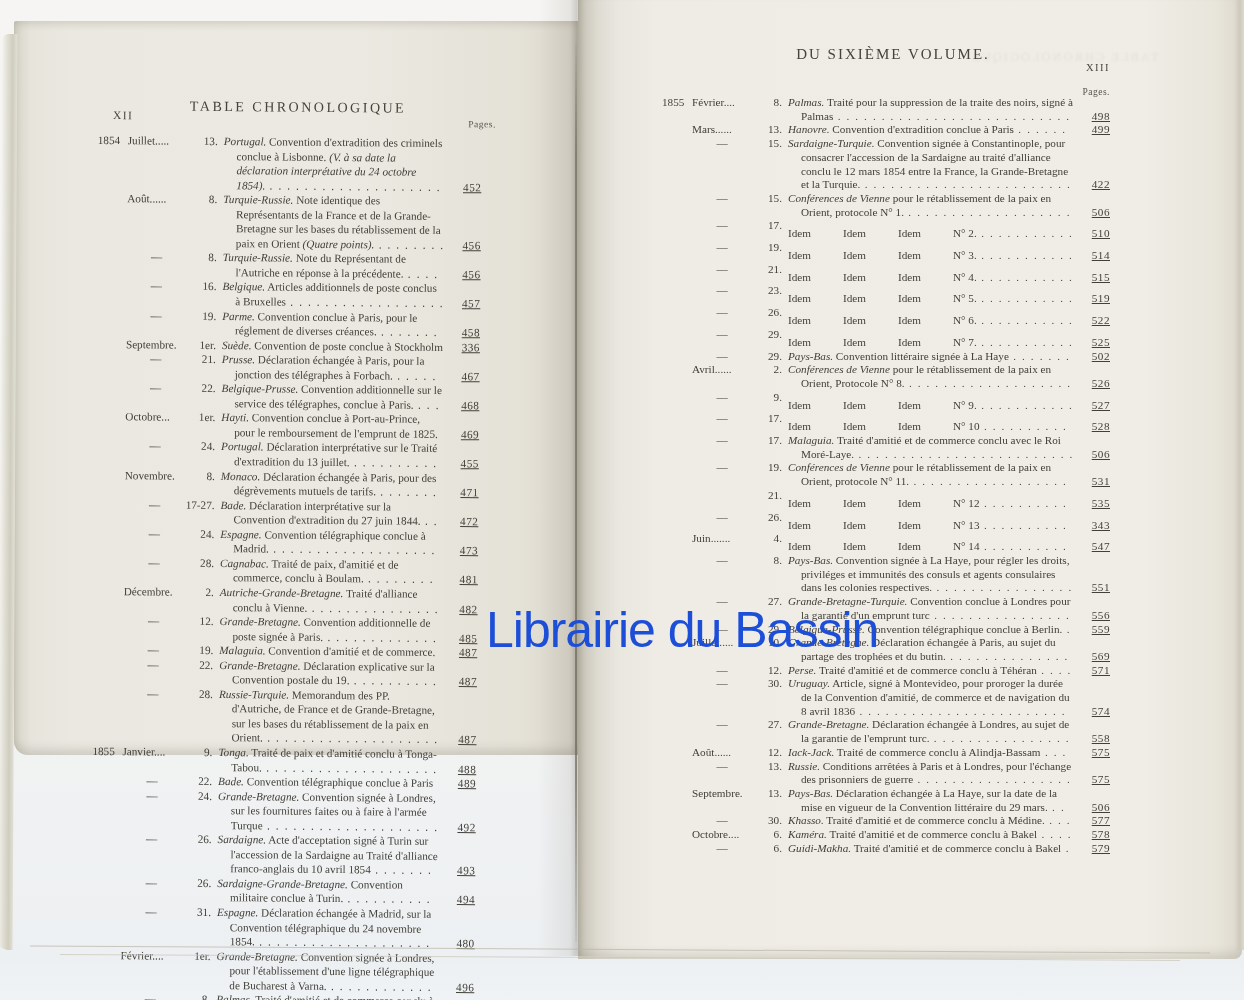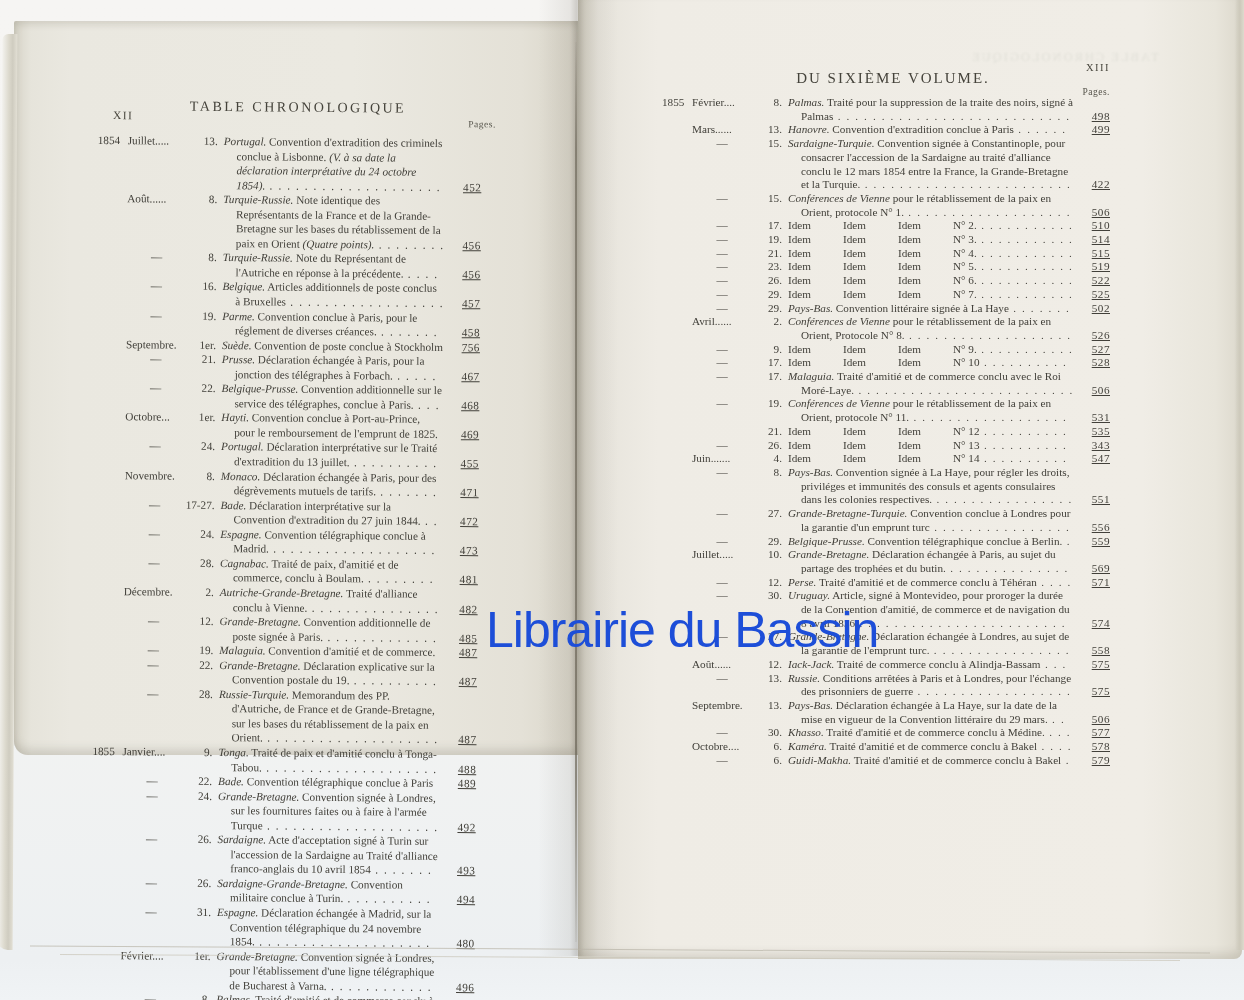--- a/index.html
+++ b/index.html
@@ -33,21 +33,21 @@
     border-radius:6px 0 0 10px;transform:rotate(.3deg);}
   .edge-line-1{position:absolute;left:30px;top:949px;width:1180px;height:1px;background:#b8b4a6;transform:rotate(.35deg);opacity:.7;}
   .edge-line-2{position:absolute;left:60px;top:957px;width:1120px;height:1px;background:#c9c5b8;transform:rotate(.3deg);opacity:.7;}
   .right-edge{position:absolute;left:1235px;top:0;width:9px;height:950px;
     background:linear-gradient(90deg,rgba(160,155,140,0),#cdc9bb 55%,#dedacd);}
 
   
   .lp-folio{position:absolute;left:99px;top:88px;font-size:11.5px;letter-spacing:1.5px;color:#4a483f;}
   .lp-title{position:absolute;left:60px;top:77px;width:448px;text-align:center;font-size:14px;letter-spacing:2.5px;color:#45433b;}
   .lp-pages{position:absolute;left:0;top:95px;width:482px;text-align:right;font-size:9.5px;letter-spacing:.5px;color:#55534a;}
-  .rp-title{position:absolute;left:10px;top:46px;width:610px;text-align:center;font-size:15px;letter-spacing:2px;color:#45433b;margin-top:24px;}
+  .rp-title{position:absolute;left:10px;top:46px;width:610px;text-align:center;font-size:15px;letter-spacing:2px;color:#45433b;}
   .rp-folio{position:absolute;left:508px;top:62px;font-size:10.5px;letter-spacing:1.5px;color:#4a483f;}
   .rp-pages{position:absolute;left:0;top:87px;width:532px;text-align:right;font-size:9.5px;letter-spacing:.5px;color:#55534a;}
   .ghost-title{position:absolute;left:392px;top:50px;transform:scaleX(-1);opacity:.10;
     filter:blur(1px);font-size:12.5px;letter-spacing:2px;color:#5c6b5e;white-space:nowrap;}
 
   
   .toc{position:absolute;font-size:11.2px;}
   #toc-left{left:84px;top:112px;width:384px;line-height:14.55px;}
   #toc-right{left:84px;top:96px;width:448px;line-height:13.7px;}
   .lp-content{position:absolute;inset:0;transform:rotate(.5deg);transform-origin:90px 90px;}
@@ -55,21 +55,21 @@
   .entry{display:flex;align-items:flex-start;}
   .c-year{flex:0 0 30px;}
   .c-month{flex:0 0 60px;white-space:nowrap;}
   .c-month.dash{text-align:center;}
   .c-day{flex:0 0 30px;text-align:right;white-space:nowrap;}
   .c-body{flex:1 1 auto;margin-left:6px;position:relative;padding-left:13px;text-indent:-13px;padding-right:36px;}
   .it{font-style:italic;}
   .dots{letter-spacing:1.6px;white-space:normal;}
   .pagenum{position:absolute;right:0;bottom:0;text-indent:0;letter-spacing:.5px;text-decoration:underline;}
   .idem-col{display:inline-block;width:55px;text-indent:0;}
-  .idem-no{display:inline-block;text-indent:0;}
+  .idem-no{display:inline-block;text-indent:0;margin-top:8px;}
 
   
   .watermark{
     position:absolute;left:486px;top:604px;height:54px;
     font-family:"Liberation Sans", sans-serif;font-size:50px;line-height:52px;
     letter-spacing:-1px;white-space:nowrap;
   }
 </style>
 </head>
 <body>
@@ -109,21 +109,21 @@
           <div class="entry">
             <span class="c-year"></span>
             <span class="c-month dash">—</span>
             <span class="c-day">19.</span>
             <div class="c-body"><span class="it">Parme.</span><span> Convention conclue à Paris, pour le réglement de diverses créances.</span><span class="dots"> . . . . . . .</span><span class="pagenum">458</span></div>
           </div>
           <div class="entry">
             <span class="c-year"></span>
             <span class="c-month">Septembre.</span>
             <span class="c-day">1er.</span>
-            <div class="c-body"><span class="it">Suède.</span><span> Convention de poste conclue à Stockholm</span><span class="dots"></span><span class="pagenum">756</span></div>
+            <div class="c-body"><span class="it">Suède.</span><span> Convention de poste conclue à Stockholm</span><span class="dots"></span><span class="pagenum">336</span></div>
           </div>
           <div class="entry">
             <span class="c-year"></span>
             <span class="c-month dash">—</span>
             <span class="c-day">21.</span>
             <div class="c-body"><span class="it">Prusse.</span><span> Déclaration échangée à Paris, pour la jonction des télégraphes à Forbach.</span><span class="dots"> . . . . .</span><span class="pagenum">467</span></div>
           </div>
           <div class="entry">
             <span class="c-year"></span>
             <span class="c-month dash">—</span>

